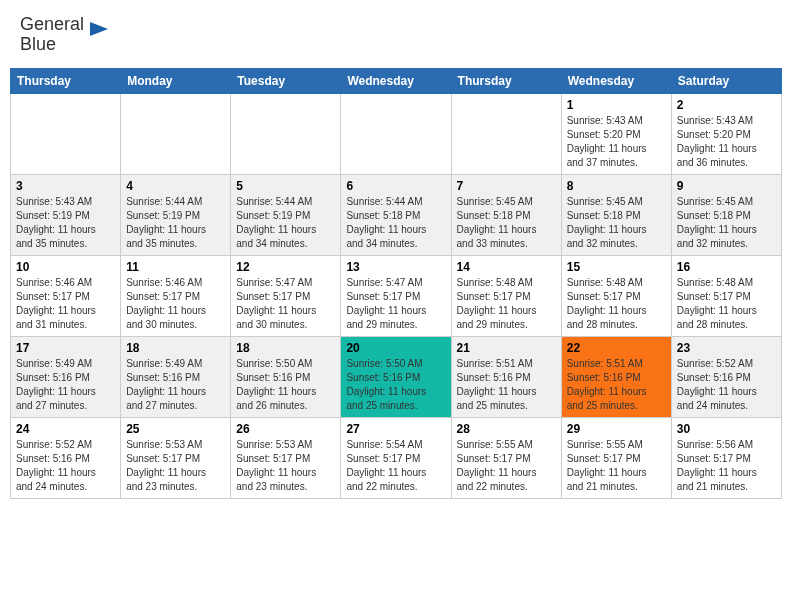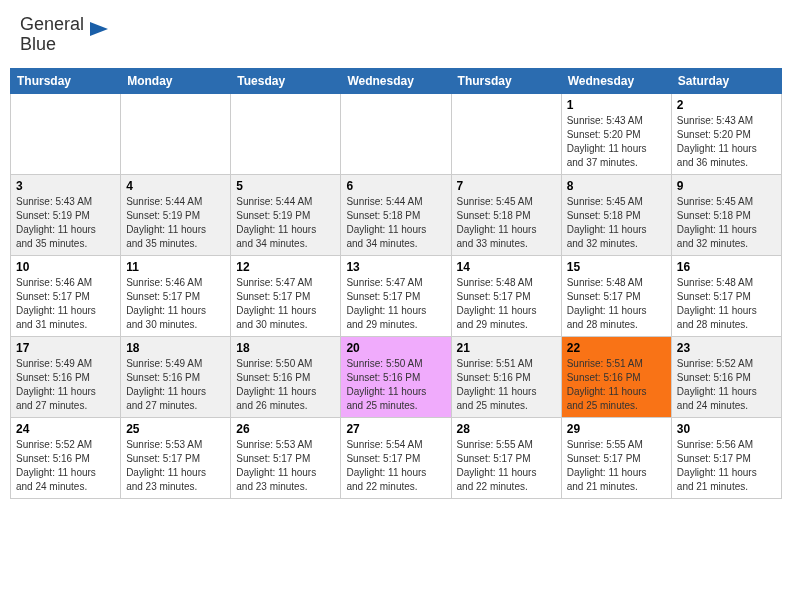--- a/index.html
+++ b/index.html
@@ -250,21 +250,21 @@
 Daylight: 11 hours
 and 27 minutes.</div>
         </td>
         <td style="background-color: rgb(240, 240, 240);">
           <div class="day-number">18</div>
           <div class="day-info" style="white-space: pre-line;">Sunrise: 5:50 AM
 Sunset: 5:16 PM
 Daylight: 11 hours
 and 26 minutes.</div>
         </td>
-        <td style="background-color: #f0abfc;">
+        <td style="background-color: #14b8a6;">
           <div class="day-number">20</div>
           <div class="day-info" style="white-space: pre-line;">Sunrise: 5:50 AM
 Sunset: 5:16 PM
 Daylight: 11 hours
 and 25 minutes.</div>
         </td>
         <td style="background-color: rgb(240, 240, 240);">
           <div class="day-number">21</div>
           <div class="day-info" style="white-space: pre-line;">Sunrise: 5:51 AM
 Sunset: 5:16 PM

